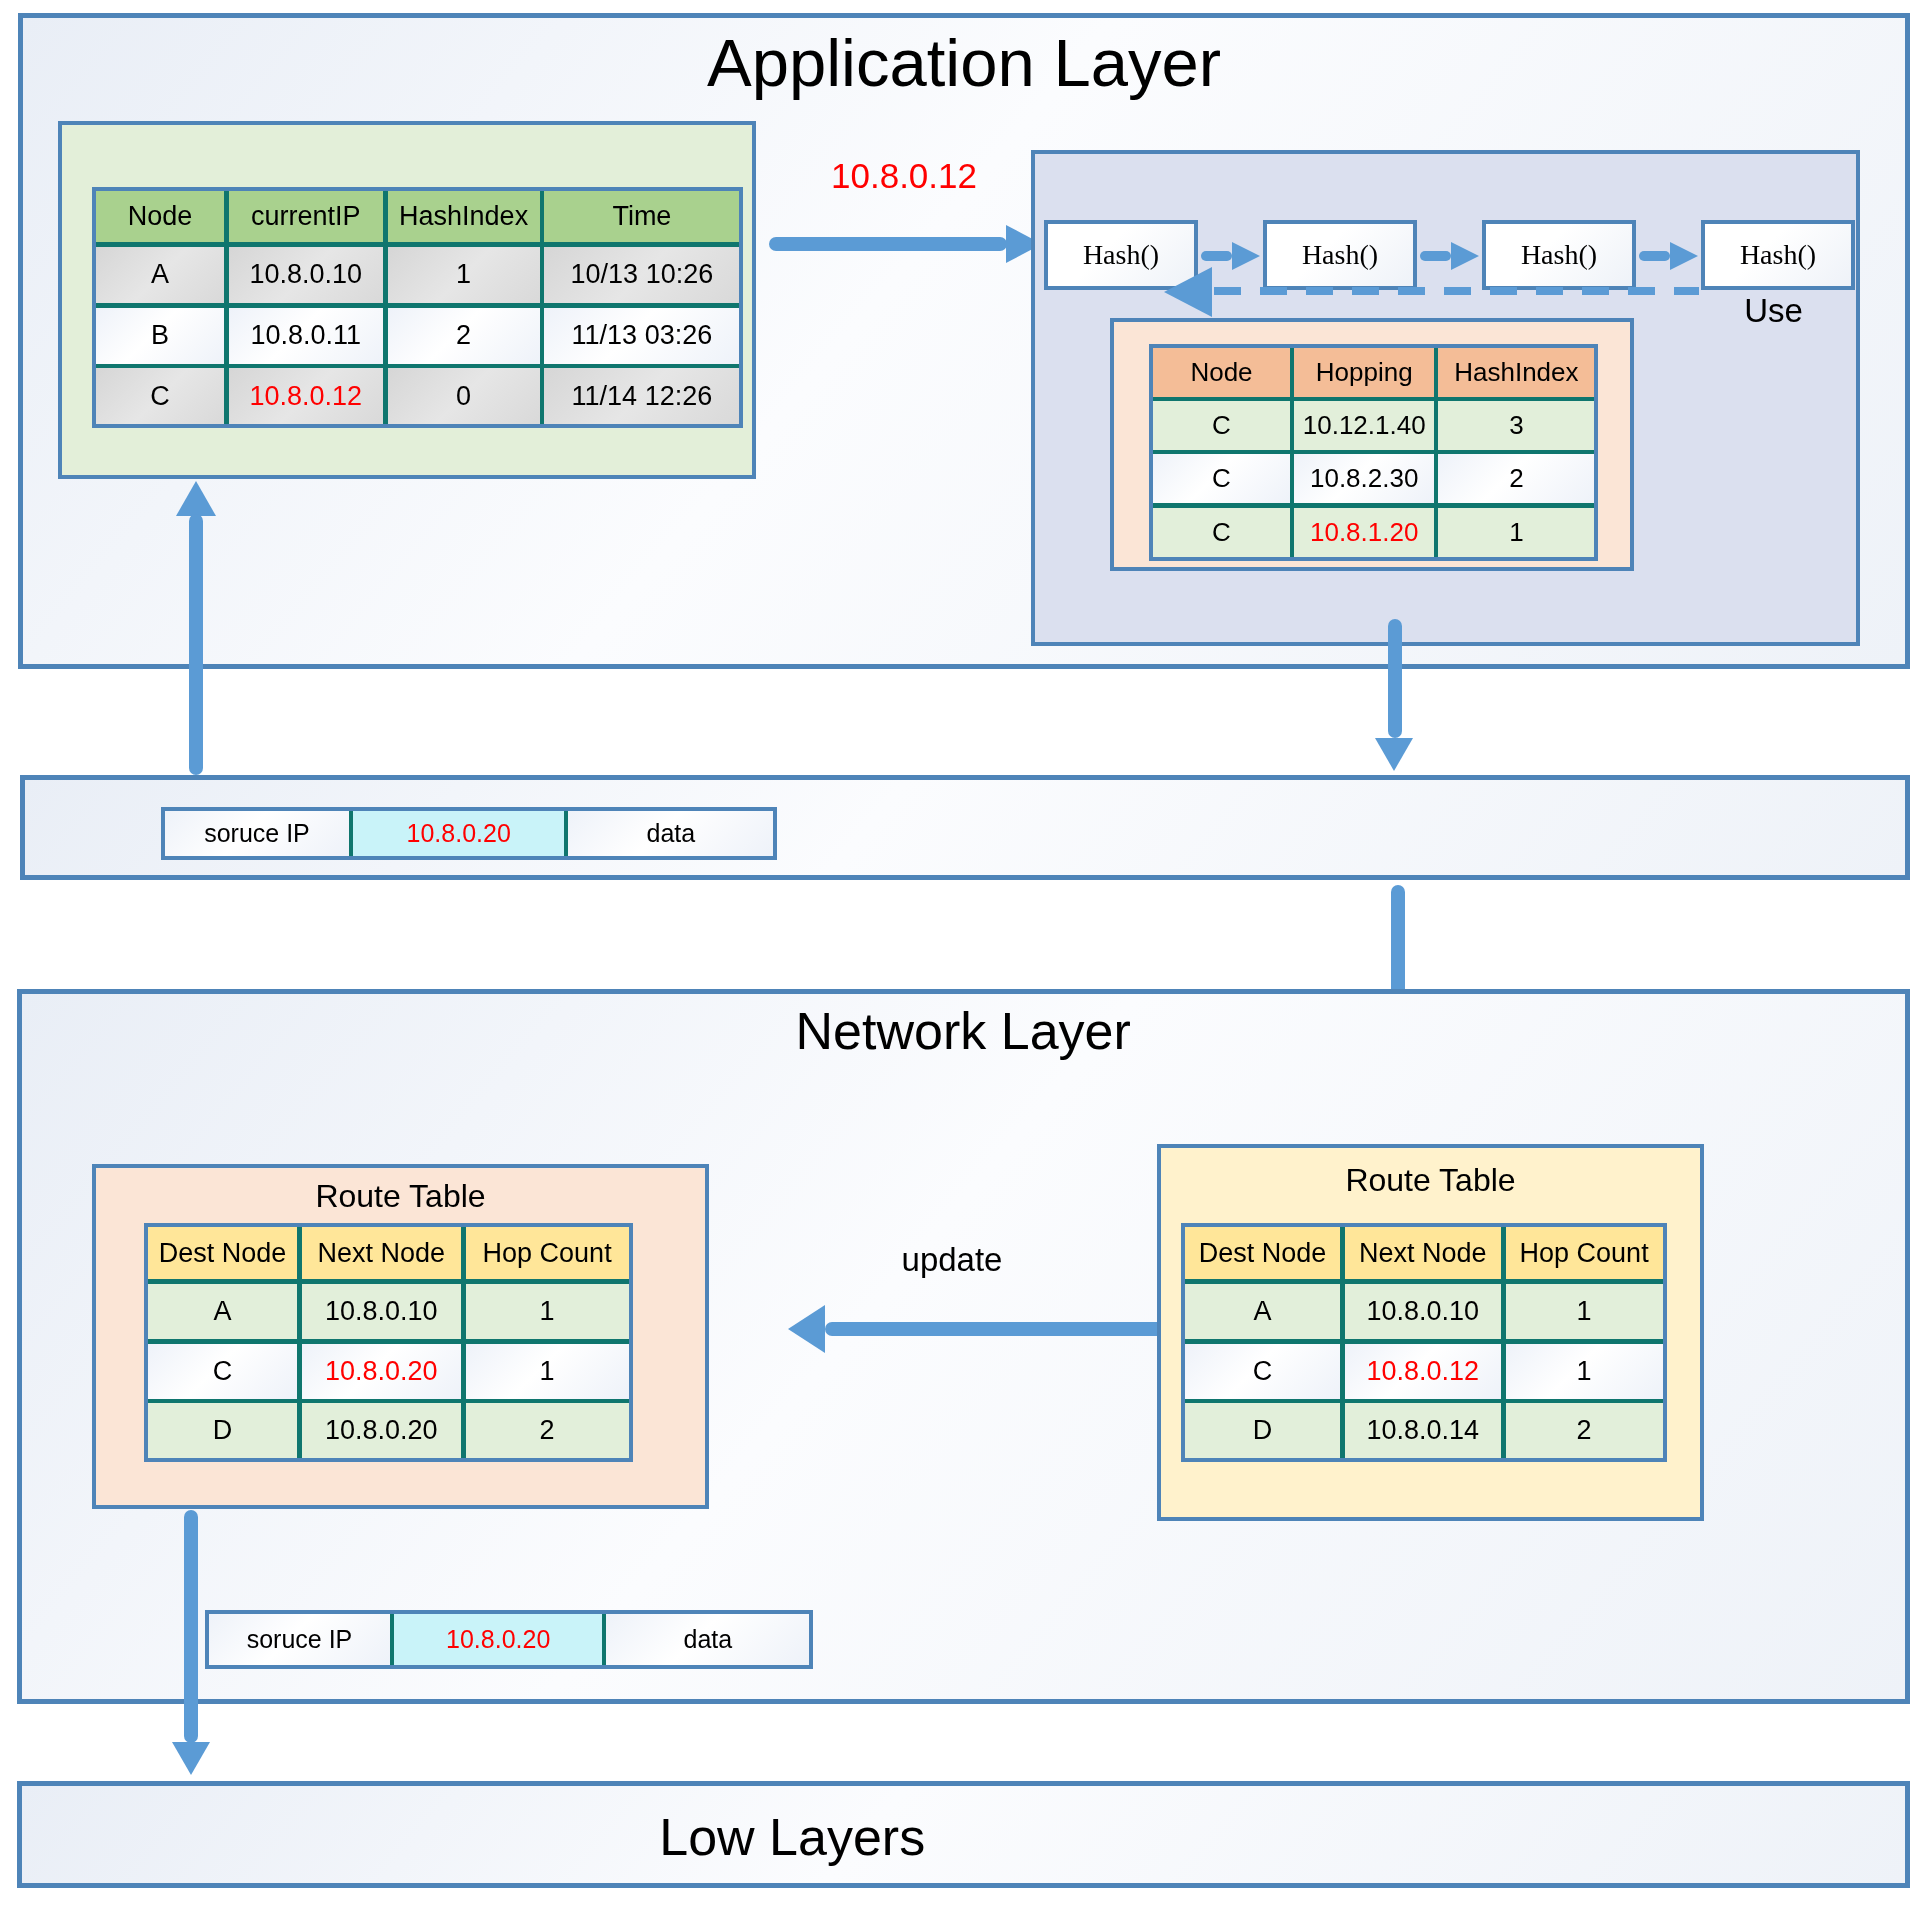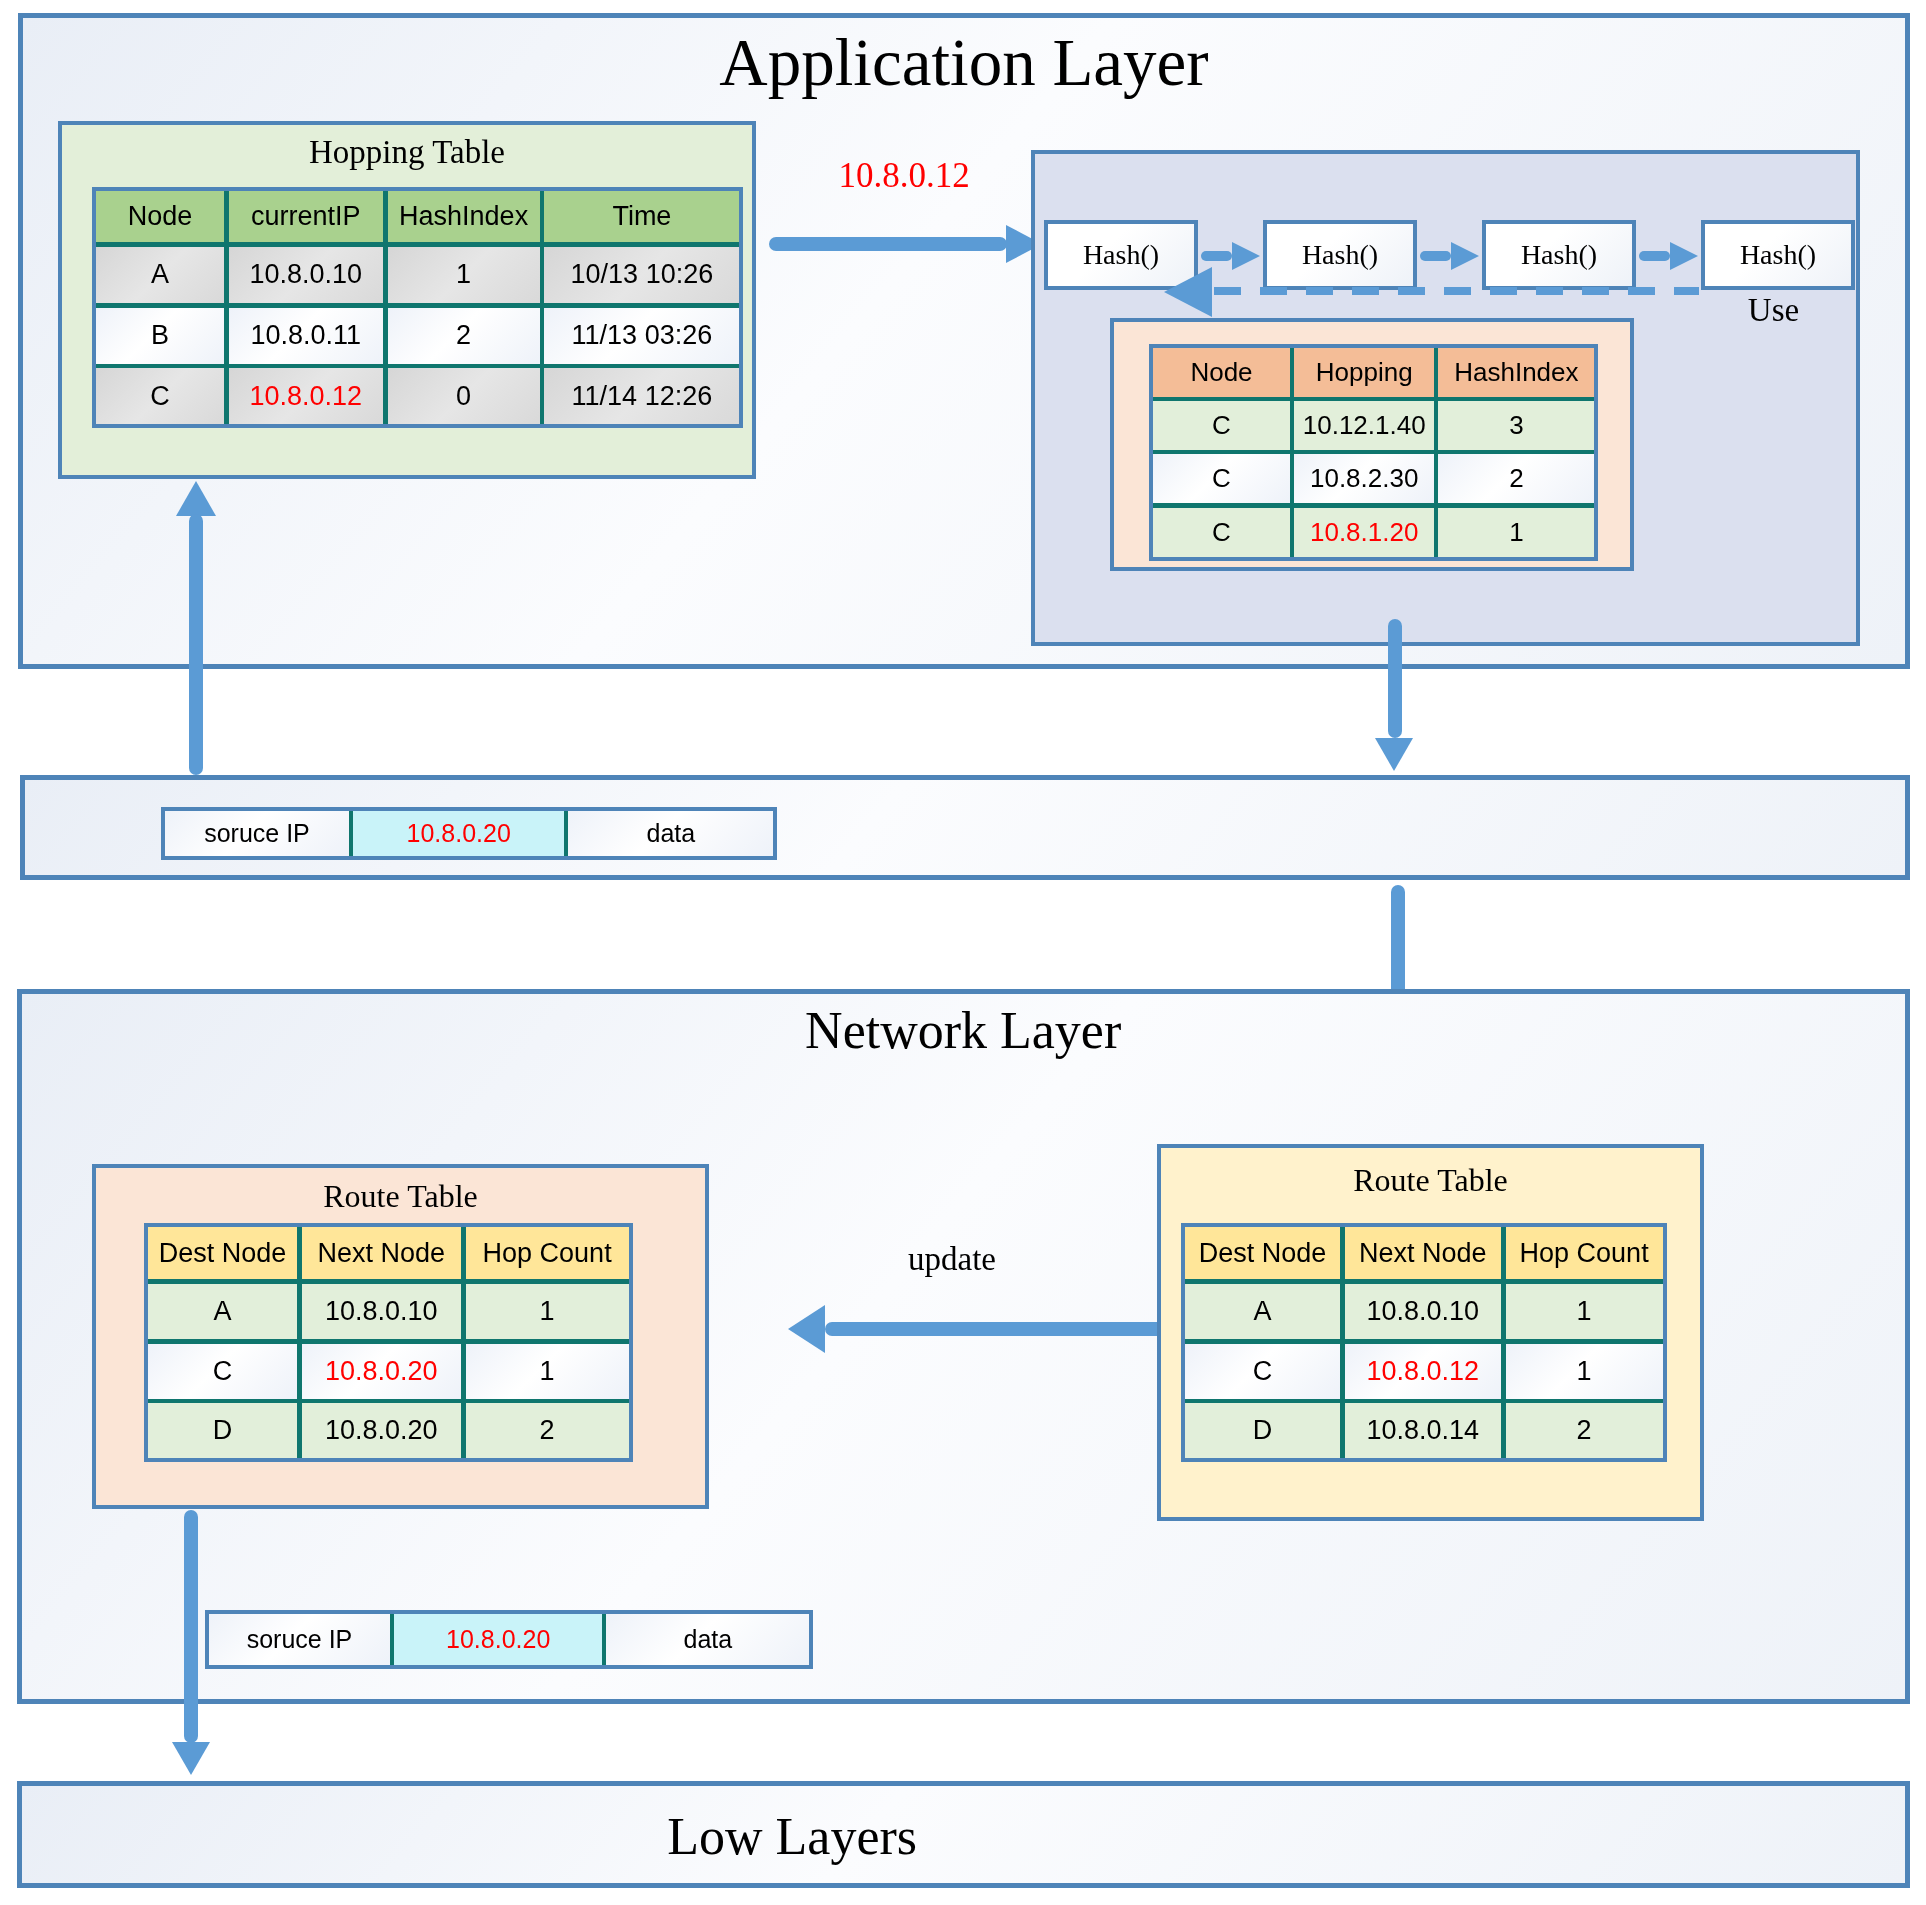--- a/index.html
+++ b/index.html
@@ -3,21 +3,21 @@
 <meta charset="utf-8">
 <style>
   html,body{margin:0;padding:0;background:#fff;}
   .canvas{position:relative;width:1926px;height:1906px;background:#ffffff;
           font-family:"Liberation Sans",sans-serif;color:#000;overflow:hidden;}
   
   .layer{position:absolute;border:5.4px solid #4e84b8;
          background:linear-gradient(130deg,#e9eef6 0%,#fbfcfe 45%,#eef2f8 100%);
          box-sizing:border-box;}
   .panel{position:absolute;border:4.2px solid #4e84b8;box-sizing:border-box;}
-  .title{position:absolute;text-align:center;white-space:nowrap;font-family:Liberation Serif, serif;}
+  .title{position:absolute;text-align:center;white-space:nowrap;}
   
   .grid{position:absolute;display:grid;background:#0f766e;border:4.8px solid #4e84b8;box-sizing:content-box;}
   .grid7{border-width:4.2px;}
   .cell{display:flex;align-items:center;justify-content:center;white-space:nowrap;}
   .green-h{background:#a9d18e;}
   .peach-h{background:#f4bd97;}
   .yellow-h{background:#ffe699;}
   .gray{background:linear-gradient(135deg,#d6d6d6,#e6e6e6 50%,#d9d9d9);}
   .white{background:linear-gradient(135deg,#eef2f9,#ffffff 45%,#eef2f9);}
   .greenrow{background:#e2efda;}
@@ -41,21 +41,20 @@
 </style>
 </head>
 <body>
 
 <div class="canvas">
 
   <div class="layer" style="left:18px;top:13px;width:1892px;height:656px;"></div>
   <div class="title" style="left:18px;top:24px;width:1892px;font-size:67px;">Application Layer</div>
 
   <div class="panel" style="left:58px;top:121px;width:698px;height:358px;background:#e3efd9;"></div>
-  <div class="title" style="left:58px;top:134px;width:698px;font-size:33px;">Hopping Table</div>
 
   <div class="grid" style="left:92px;top:187px;grid-template-columns:128px 154px 152px 195px;grid-template-rows:51px 56px 56px 56px;gap:4.8px;font-size:27px;">
     <div class="cell green-h">Node</div>
     <div class="cell green-h">currentIP</div>
     <div class="cell green-h">HashIndex</div>
     <div class="cell green-h">Time</div>
 
     <div class="cell gray">A</div>
     <div class="cell gray">10.8.0.10</div>
     <div class="cell gray">1</div>

